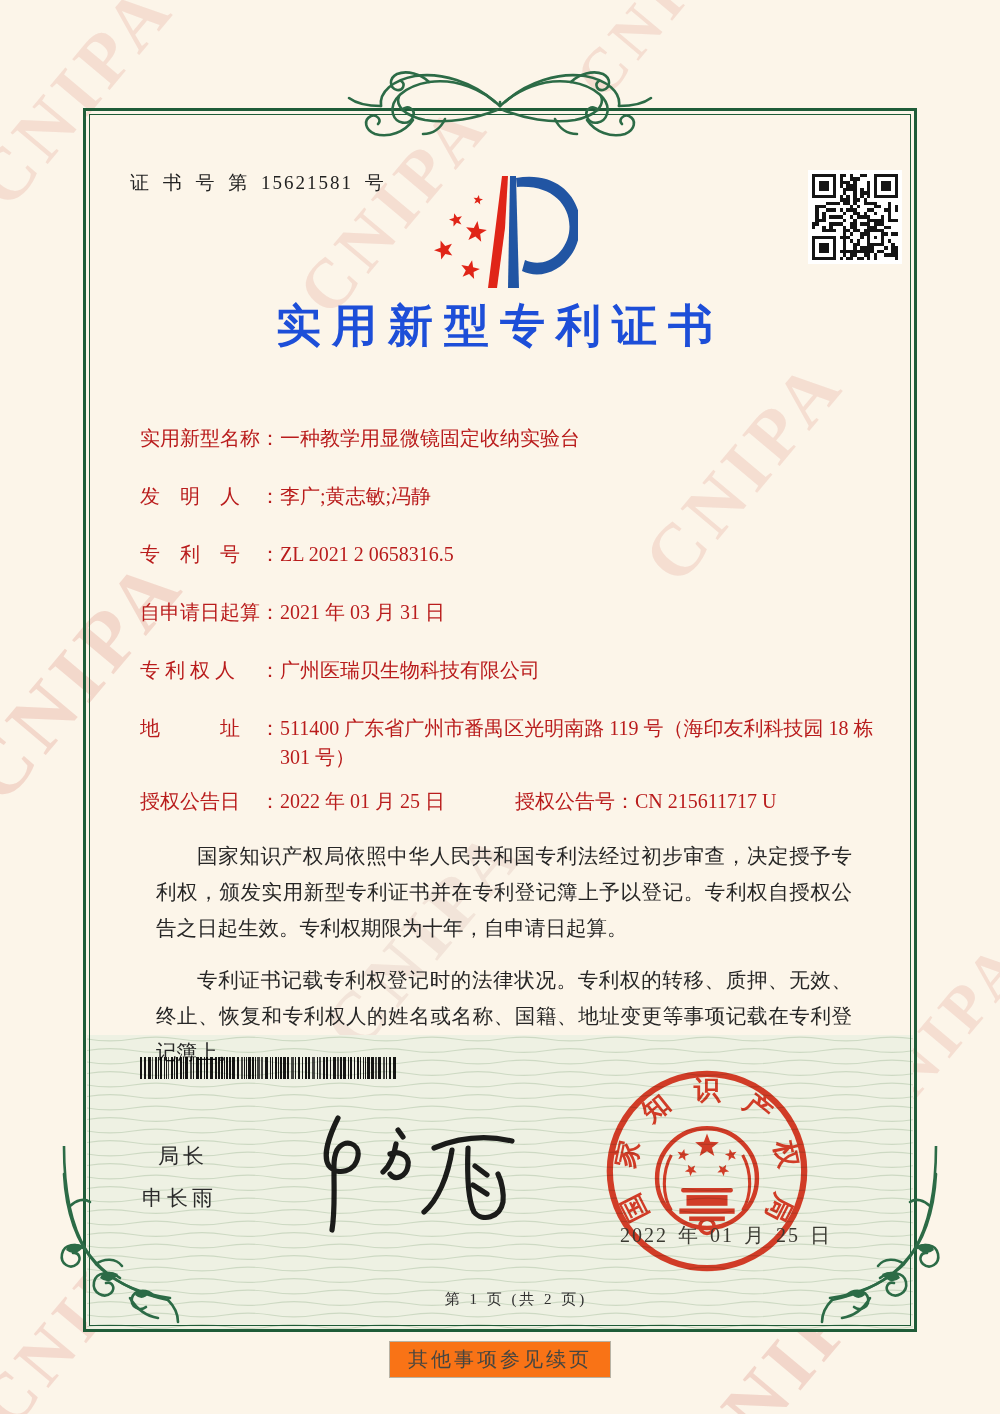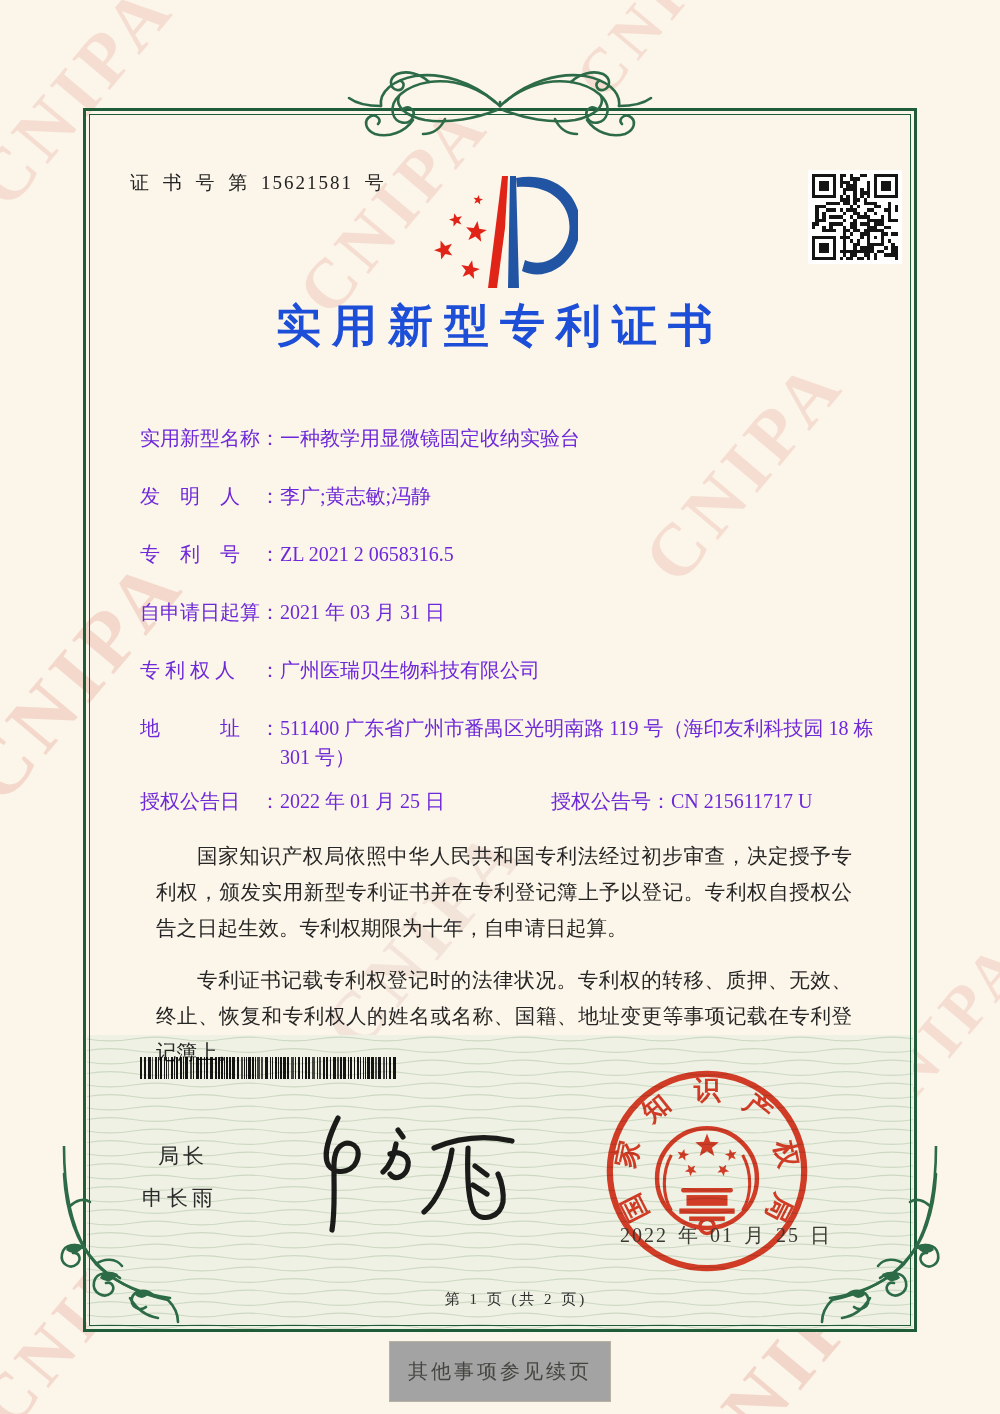--- a/index.html
+++ b/index.html
@@ -63,27 +63,27 @@
     background:#fff;padding:4px;
   }
   .title{
     position:absolute;left:0;top:296px;width:100%;margin:0;z-index:4;
     text-align:center;font-size:45px;font-weight:bold;color:#1d4ed8;
     letter-spacing:11px;
   }
 
   
   .fields{position:absolute;left:140px;top:424px;width:742px;z-index:4;
-    font-size:20px;color:#6d28d9;}
+    font-size:20px;color:#b91c1c;}
   .frow{position:relative;line-height:29px;margin-bottom:29px;display:flex;}
   .flabel{display:inline-block;width:120px;flex:none;white-space:pre;}
   .fcolon{flex:none;}
   .fvalue{display:inline-block;max-width:600px;}
   .frow.addr{margin-bottom:15px;}
-  .grant2{position:absolute;left:375px;top:0;display:flex;margin-left:36px;}
+  .grant2{position:absolute;left:375px;top:0;display:flex;}
 
   
   .paras{position:absolute;left:140px;top:822px;width:728px;z-index:4;
     font-size:20.5px;line-height:36px;color:#262626;
     font-family:"Liberation Serif","DejaVu Serif",serif;}
   .paras p{margin:16px;text-indent:2em;text-align:justify;}
 
   
   .barcode{position:absolute;left:140px;top:1057px;width:262px;height:22px;z-index:4;
     mix-blend-mode:multiply;}
@@ -97,21 +97,21 @@
     mix-blend-mode:multiply;}
 
   .seal-wrap{position:absolute;left:600px;top:1064px;width:214px;height:214px;z-index:4;
     mix-blend-mode:multiply;opacity:.96;}
   .seal-date{position:absolute;left:620px;top:1222px;z-index:6;
     font-size:20px;color:#3a3a32;letter-spacing:2px;word-spacing:3px;}
 
   .page-footer{position:absolute;left:0;top:1290px;width:100%;text-align:center;z-index:4;
     font-size:15px;color:#2f2f2f;letter-spacing:3px;padding-left:16px;}
   .cont-note{position:absolute;left:50%;top:1341px;transform:translateX(-50%);z-index:4;
-    background:#a3a3a3;border:1px solid #b8b2a4;padding:16px 18px;
+    background:#f97316;border:1px solid #b8b2a4;padding:4px 18px;
     font-size:20px;color:#454540;letter-spacing:3px;}
 </style>
 </head>
 <body>
 
 <div class="page">
 
   <span class="wm wm1">CNIPA</span>
   <span class="wm wm2">CNIPA</span>
   <span class="wm wm3">CNIPA</span>

